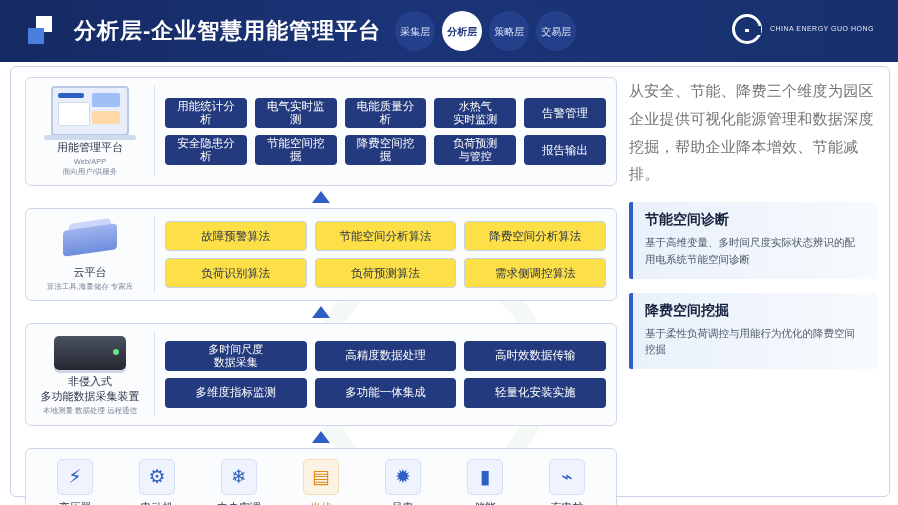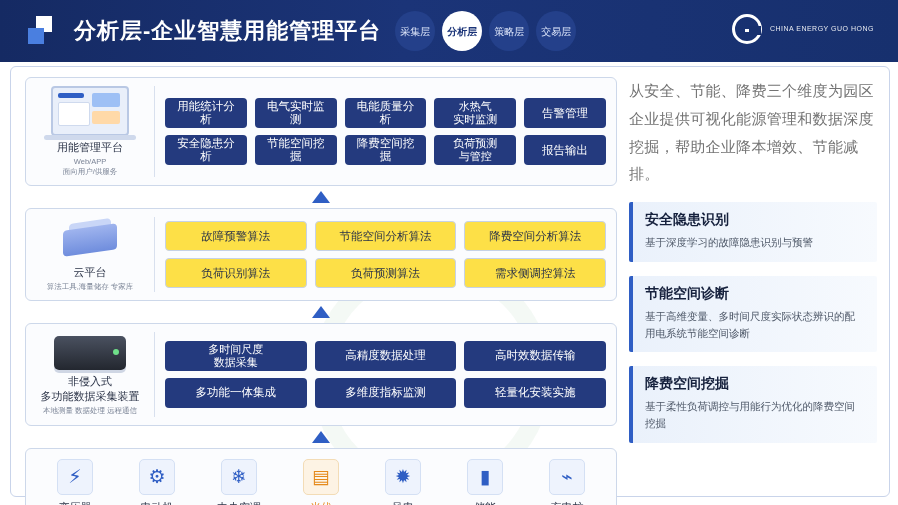--- a/index.html
+++ b/index.html
@@ -265,22 +265,22 @@
         </div>
         <div class="divider"></div>
         <div class="grid">
           <div class="row">
             <div class="pill two" style="white-space:pre-line;">多时间尺度
 数据采集</div>
             <div class="pill">高精度数据处理</div>
             <div class="pill">高时效数据传输</div>
           </div>
           <div class="row">
+            <div class="pill">多维度指标监测</div>
             <div class="pill">多功能一体集成</div>
-            <div class="pill">多维度指标监测</div>
             <div class="pill">轻量化安装实施</div>
           </div>
         </div>
       </div>
 
       <div class="arrow">
           <span></span>
         </div>
 
       <div class="equip">
@@ -314,24 +314,20 @@
             <div class="eq-name">充电桩</div>
           </div>
         </div>
 
       </div>
     </div>
 
     <div class="right-col">
       <div class="intro">从安全、节能、降费三个维度为园区企业提供可视化能源管理和数据深度挖掘，帮助企业降本增效、节能减排。</div>
 
-      <div class="card">
-        <div class="card-title">安全隐患识别</div>
-        <div class="card-desc">基于深度学习的故障隐患识别与预警</div>
-      </div>
 
       <div class="card">
         <div class="card-title">节能空间诊断</div>
         <div class="card-desc">基于高维变量、多时间尺度实际状态辨识的配用电系统节能空间诊断</div>
       </div>
 
       <div class="card">
         <div class="card-title">降费空间挖掘</div>
         <div class="card-desc">基于柔性负荷调控与用能行为优化的降费空间挖掘</div>
       </div>

